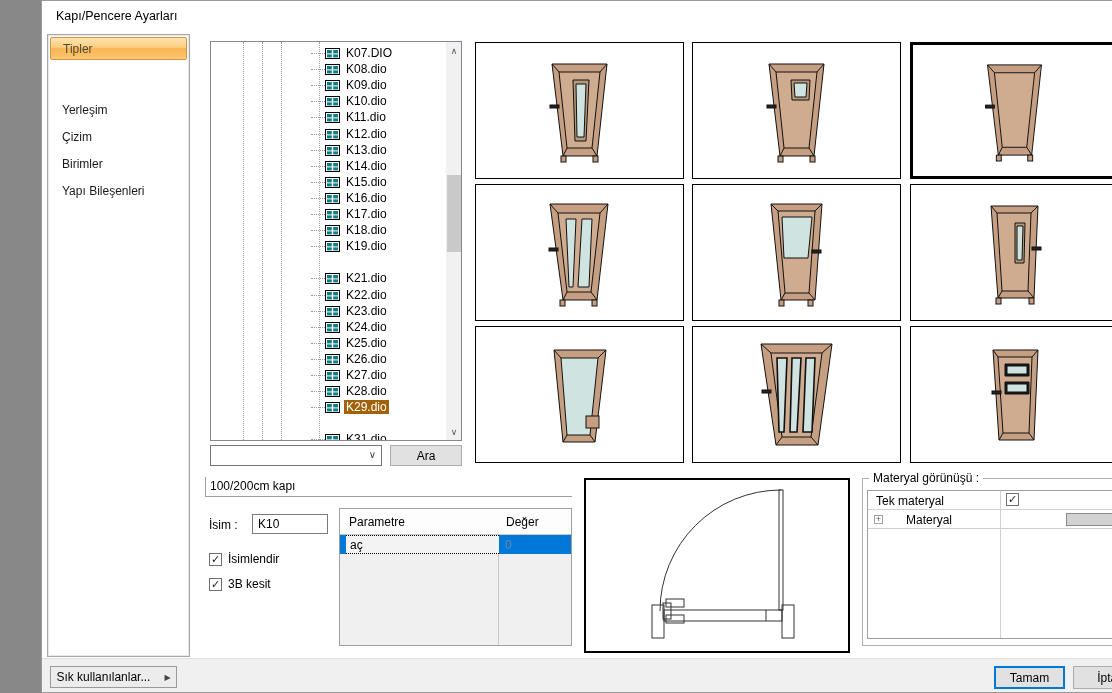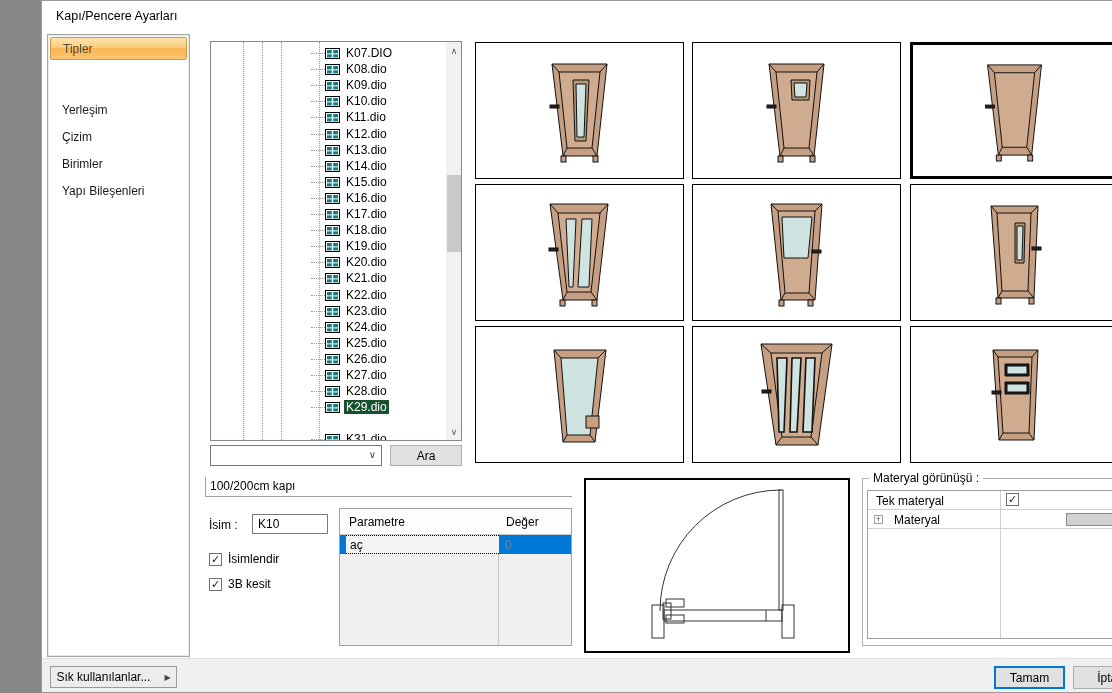--- a/index.html
+++ b/index.html
@@ -17,21 +17,21 @@
      display:flex; align-items:center; padding-left:12px; color:#4d4a3a; }
   .nav-item { position:absolute; left:14px; height:15px; color:#1a1a1a; }
 
   
   .tree { position:absolute; left:168px; top:40px; width:252px; height:400px; border:1px solid #828790; background:#fff; overflow:hidden; }
   .guide { position:absolute; top:0; bottom:0; width:0; border-left:1px dotted #9a9a9a; }
   .trow { position:absolute; left:0; width:232px; height:16px; display:flex; align-items:center; }
   .stub { width:14px; height:0; border-top:1px dotted #9a9a9a; margin-left:100px; }
   .ticon { width:15px; height:13px; flex:0 0 15px; }
   .tlabel { margin-left:4px; padding:0 2px; white-space:nowrap; font-size:12px; }
-  .tlabel.sel { background:#14532d; color:#fff; }
+  .tlabel.sel { background:#a16207; color:#fff; }
 
   
   .sbar { position:absolute; background:#f1f1f1; }
   .sarr { position:absolute; left:0; width:100%; height:17px; display:flex; align-items:center; justify-content:center; font-size:9px; color:#5a5a5a; }
   .sthumb { position:absolute; left:1px; right:1px; background:#c9c9c9; }
 
   
   .combo { position:absolute; left:168px; top:444px; width:172px; height:21px; border:1px solid #767676; background:#fff; }
   .combo .chev { position:absolute; right:5px; top:3px; font-size:10px; color:#444; }
   .btn { display:flex; align-items:center; justify-content:center; background:#e1e1e1; border:1px solid #adadad; }
@@ -236,31 +236,20 @@
     <div class="trow" style="top:196px">
         <span class="stub"></span>
         <svg class="ticon" viewBox="0 0 15 13">
           <rect x="0.5" y="1.5" width="14" height="10" fill="#fff" stroke="#000"></rect>
           <rect x="2" y="3" width="4.8" height="3.4" fill="#0f7e84"></rect>
           <rect x="8.2" y="3" width="4.8" height="3.4" fill="#0f7e84"></rect>
           <rect x="2" y="7.4" width="4.8" height="3" fill="#0f7e84"></rect>
           <rect x="8.2" y="7.4" width="4.8" height="3" fill="#0f7e84"></rect>
         </svg>
         <span class="tlabel">K19.dio</span>
-      </div>
-    <div class="trow" style="top:212px">
-        <span class="stub"></span>
-        <svg class="ticon" viewBox="0 0 15 13">
-          <rect x="0.5" y="1.5" width="14" height="10" fill="#fff" stroke="#000"></rect>
-          <rect x="2" y="3" width="4.8" height="3.4" fill="#0f7e84"></rect>
-          <rect x="8.2" y="3" width="4.8" height="3.4" fill="#0f7e84"></rect>
-          <rect x="2" y="7.4" width="4.8" height="3" fill="#0f7e84"></rect>
-          <rect x="8.2" y="7.4" width="4.8" height="3" fill="#0f7e84"></rect>
-        </svg>
-        <span class="tlabel">K20.dio</span>
       </div>
     <div class="trow" style="top:228px">
         <span class="stub"></span>
         <svg class="ticon" viewBox="0 0 15 13">
           <rect x="0.5" y="1.5" width="14" height="10" fill="#fff" stroke="#000"></rect>
           <rect x="2" y="3" width="4.8" height="3.4" fill="#0f7e84"></rect>
           <rect x="8.2" y="3" width="4.8" height="3.4" fill="#0f7e84"></rect>
           <rect x="2" y="7.4" width="4.8" height="3" fill="#0f7e84"></rect>
           <rect x="8.2" y="7.4" width="4.8" height="3" fill="#0f7e84"></rect>
         </svg>
@@ -578,21 +567,21 @@
   <div class="mgroup">
     <div class="mglabel">Materyal görünüşü :</div>
     <div class="mtable">
       <div class="mdiv"></div>
       <div class="mrow" style="top:0">
         <span style="position:absolute;left:8px;top:3px">Tek materyal</span>
         <span class="cb" style="position:absolute;left:138px;top:2px">✓</span>
       </div>
       <div class="mrow" style="top:19px">
         <span class="plusbox">+</span>
-        <span style="position:absolute;left:26px;top:3px">Materyal</span>
+        <span style="position:absolute;left:38px;top:3px">Materyal</span>
         <span class="swatch"></span>
       </div>
     </div>
   </div>
 
   <div class="footer">
     <div class="btn fav-btn">
       <span>Sık kullanılanlar...</span>
       <span class="arr">▶</span>
     </div>

